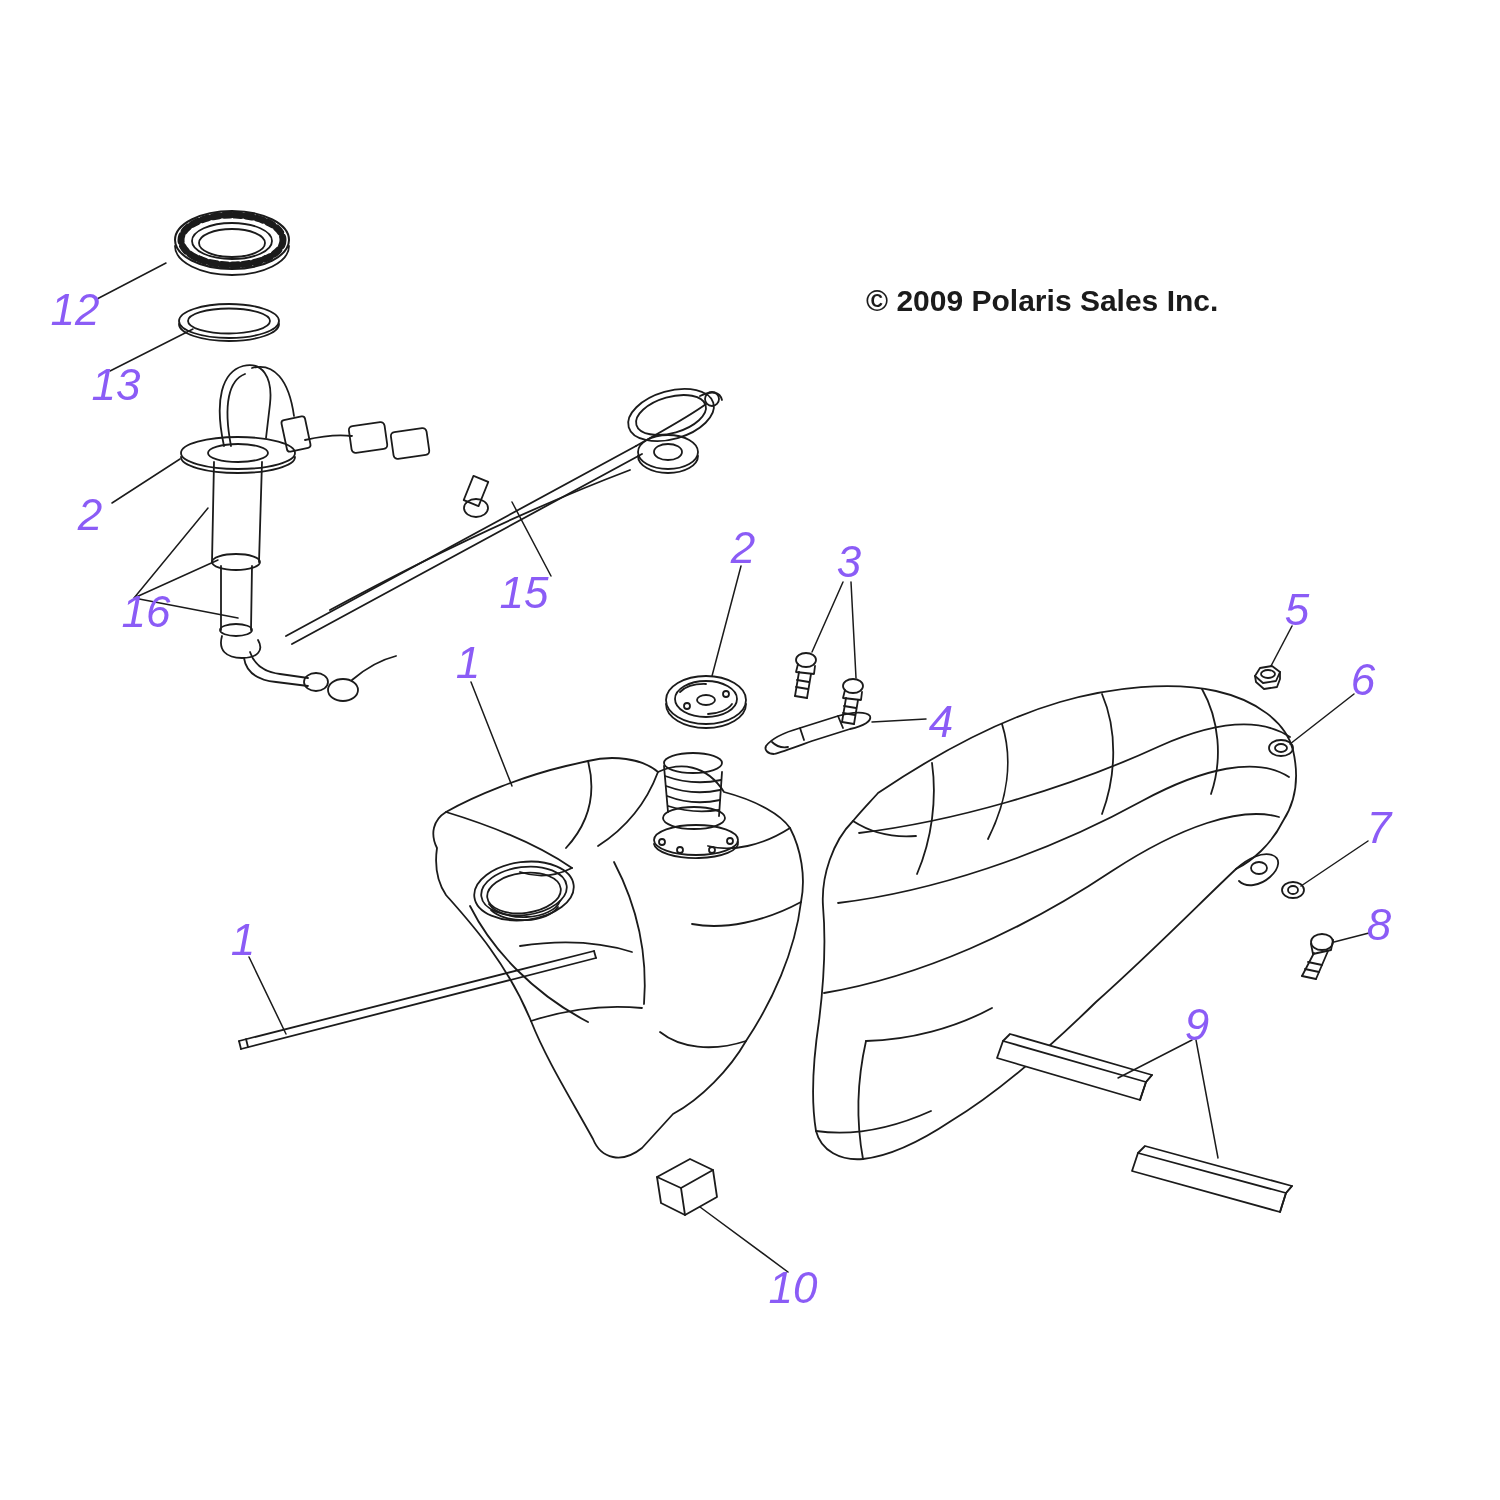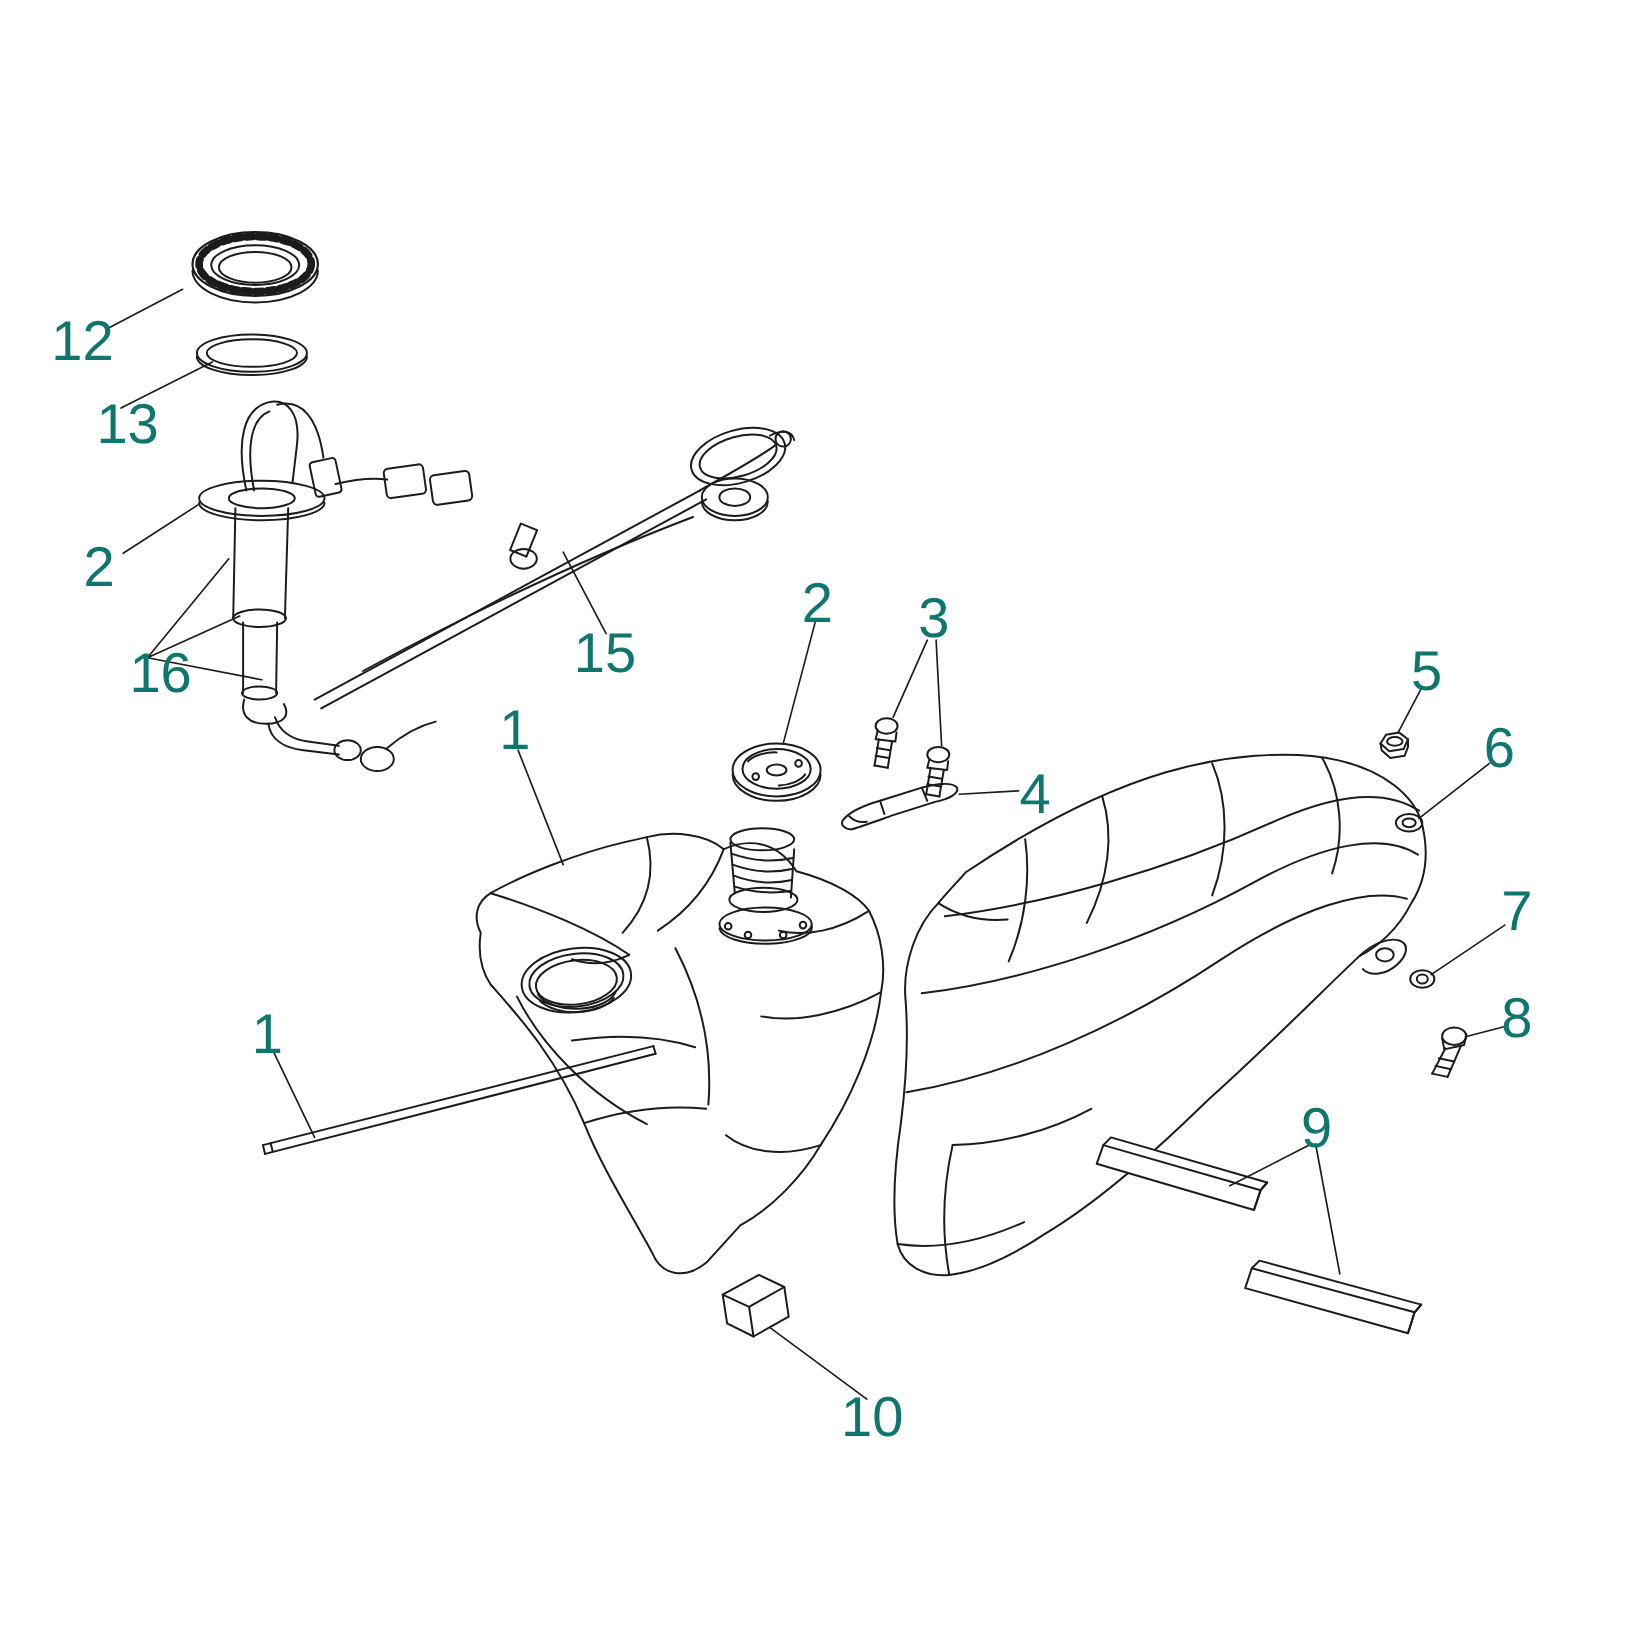--- a/index.html
+++ b/index.html
@@ -8,24 +8,25 @@
     width: 1500px;
     height: 1500px;
     background: #ffffff;
     font-family: "Liberation Sans", sans-serif;
     overflow: hidden;
   }
   .stage svg { position: absolute; left: 0; top: 0; }
   .callout {
     position: absolute;
     transform: translate(-50%, -50%);
-    font-size: 51px;
-    color: #0f766e;
+    font-size: 44px;
+    color: #8b5cf6;
     line-height: 1;
     white-space: nowrap;
+    font-style: italic;
   }
   .copyright {
     position: absolute;
     font-size: 30px;
     font-weight: 700;
     color: #1b1b1b;
     white-space: nowrap;
   }
 </style>
 </head>
@@ -234,31 +235,32 @@
       <path d="M 1292 626 L 1271 666"></path>
       <path d="M 1354 694 L 1290 744"></path>
       <path d="M 1368 841 L 1301 886"></path>
       <path d="M 1369 933 L 1334 942"></path>
       <path d="M 1192 1040 L 1118 1078 M 1196 1040 L 1218 1158"></path>
       <path d="M 788 1272 L 700 1207"></path>
       <path d="M 249 957 L 286 1034"></path>
     </g>
   </svg>
 
+  <div class="copyright" style="left:866px; top:284px;">© 2009 Polaris Sales Inc.</div>
 
   <div class="callout" style="left:468px;  top:663px;">1</div>
   <div class="callout" style="left:743px;  top:548px;">2</div>
   <div class="callout" style="left:849px;  top:562px;">3</div>
   <div class="callout" style="left:941px;  top:722px;">4</div>
   <div class="callout" style="left:1297px; top:610px;">5</div>
   <div class="callout" style="left:1363px; top:680px;">6</div>
   <div class="callout" style="left:1379px; top:828px;">7</div>
   <div class="callout" style="left:1379px; top:925px;">8</div>
   <div class="callout" style="left:1197px; top:1025px;">9</div>
   <div class="callout" style="left:793px;  top:1288px;">10</div>
   <div class="callout" style="left:243px;  top:940px;">1</div>
   <div class="callout" style="left:75px;   top:310px;">12</div>
   <div class="callout" style="left:88px;   top:385px;margin-left:28px;">13</div>
   <div class="callout" style="left:90px;   top:515px;">2</div>
-  <div class="callout" style="left:550px;  top:593px;text-align:right;">15</div>
+  <div class="callout" style="left:524px;  top:593px;text-align:right;">15</div>
   <div class="callout" style="left:110px;  top:612px;margin-left:36px;">16</div>
 
 </div>
 
 </body></html>

